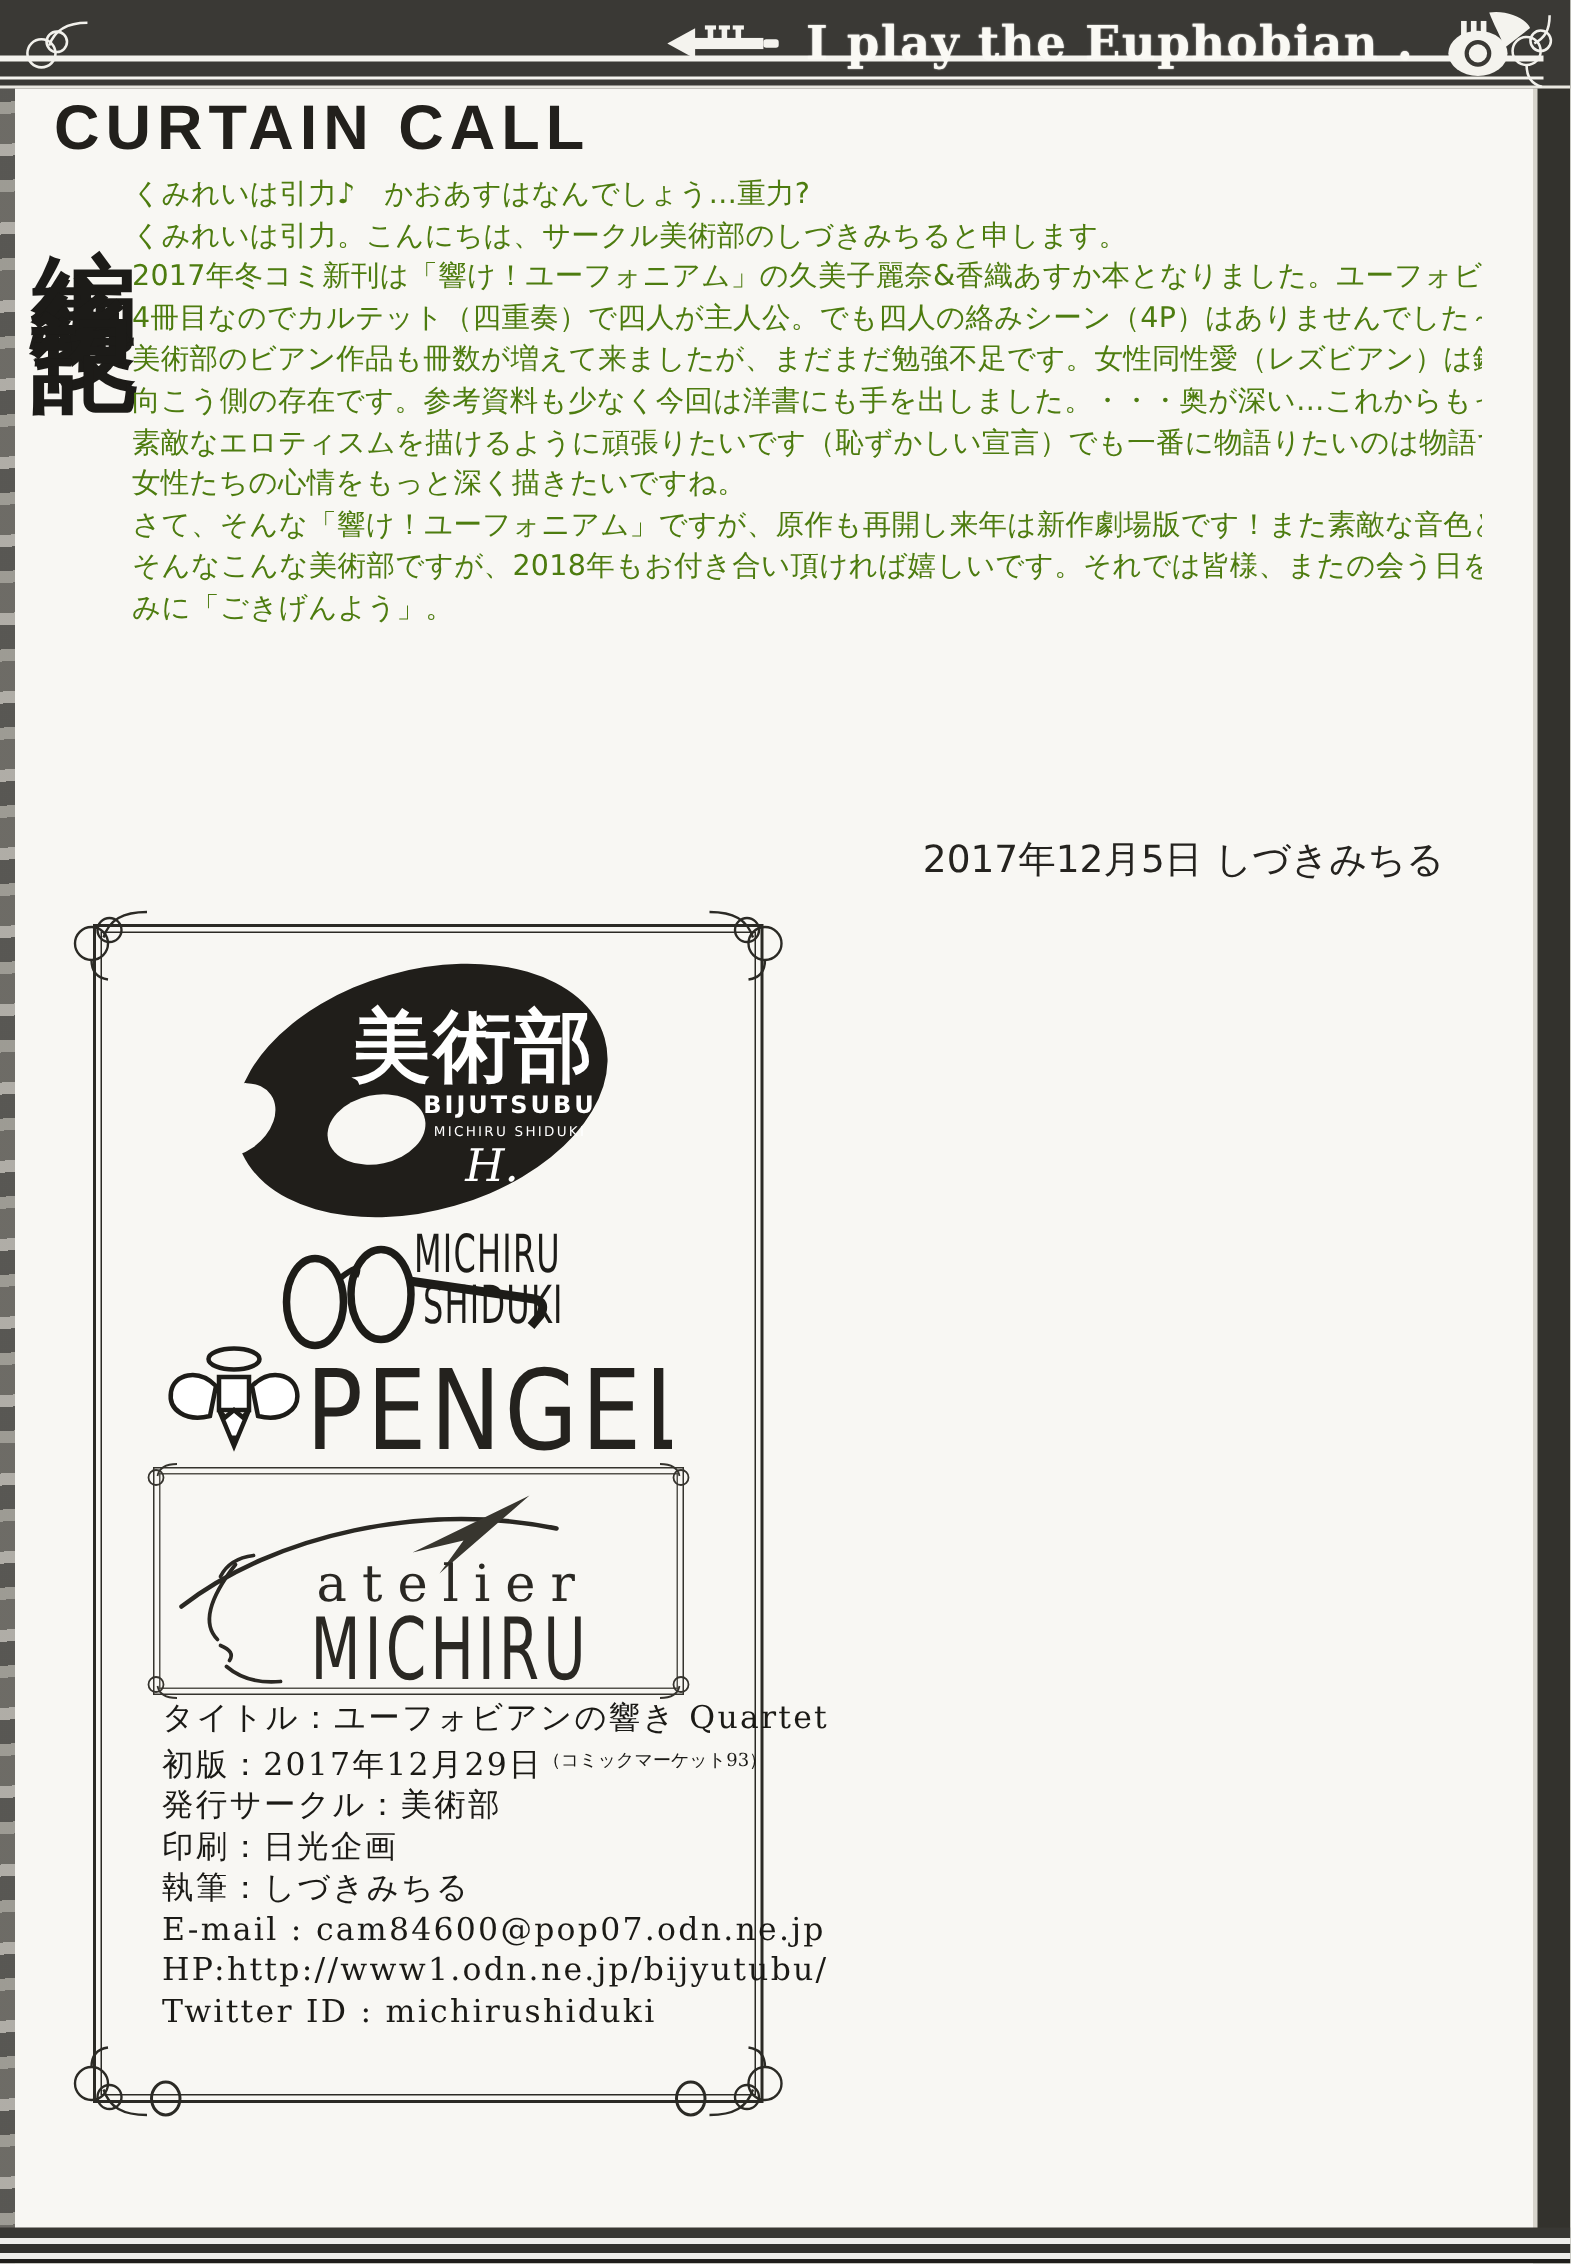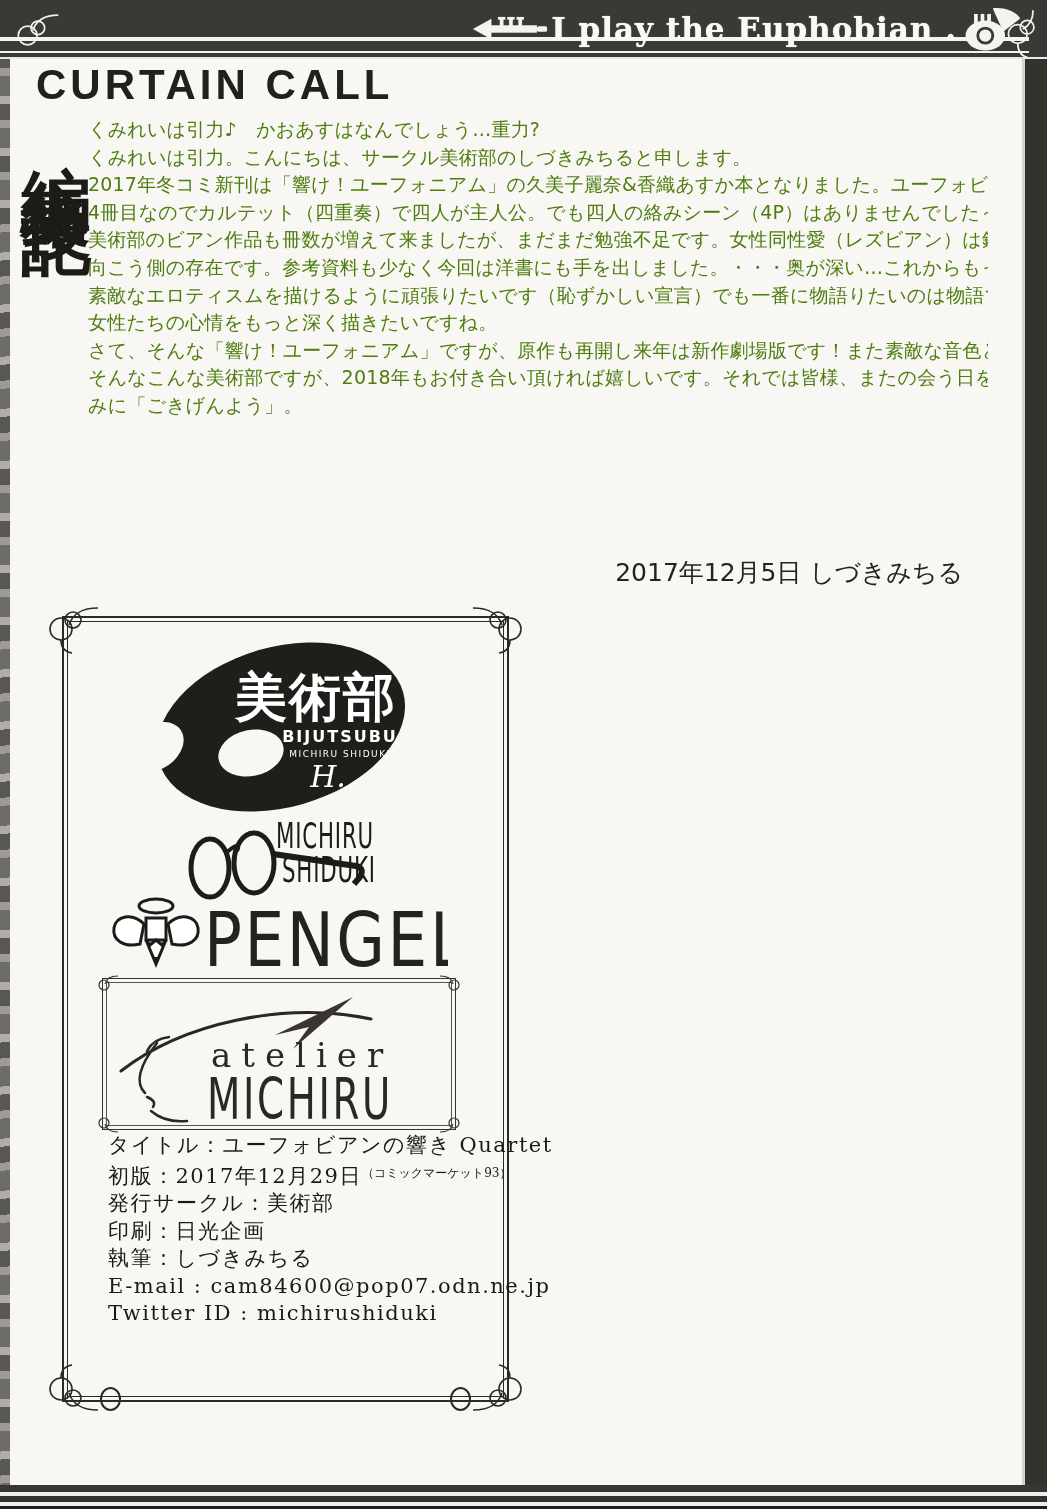--- a/index.html
+++ b/index.html
@@ -21,21 +21,21 @@
   }
   .top-band {
     position:absolute; left:0; top:0; right:0; height:57px;
     background:#3a3935; border-bottom:2px solid #e9e7e0;
   }
   .band-lines {
     position:absolute; left:0; right:18px; bottom:4px; height:10px;
     border-top:4px solid #f4f3ee; border-bottom:2px solid #f4f3ee;
   }
   .band-title-row {
-    position:absolute; right:26px; top:6px; display:flex; align-items:center; gap:2px;
+    position:absolute; right:26px; top:6px; display:flex; align-items:center; gap:16px;
   }
   .band-title {
     color:#faf9f4; font-family:"DejaVu Serif", serif; font-weight:bold;
     font-size:31px; letter-spacing:1px; white-space:nowrap; text-shadow:0 0 1px #fff;
   }
   .hdr-orn-left  { position:absolute; left:14px;  top:10px; }
   .hdr-orn-right { position:absolute; right:2px;  top:8px; }
 
   .bottom-stripes { position:absolute; left:0; right:0; bottom:0; }
   .bottom-stripes .s1 { height:7px; background:#383733; }
@@ -293,20 +293,21 @@
       </svg>
     </div>
 
     <div class="info-block">
       <div>タイトル：ユーフォビアンの響き Quartet</div>
       <div><span>初版：2017年12月29日</span><span class="info-note">（コミックマーケット93）</span></div>
       <div>発行サークル：美術部</div>
       <div>印刷：日光企画</div>
       <div>執筆：しづきみちる</div>
       <div>E-mail : cam84600@pop07.odn.ne.jp</div>
+      <div>HP:http://www1.odn.ne.jp/bijyutubu/</div>
       <div>Twitter ID : michirushiduki</div>
     </div>
   </div>
 
   <div class="bottom-stripes">
     <div class="s1"></div>
       <div class="s2"></div>
       <div class="s3"></div>
       <div class="s4"></div>
       <div class="s5"></div>

